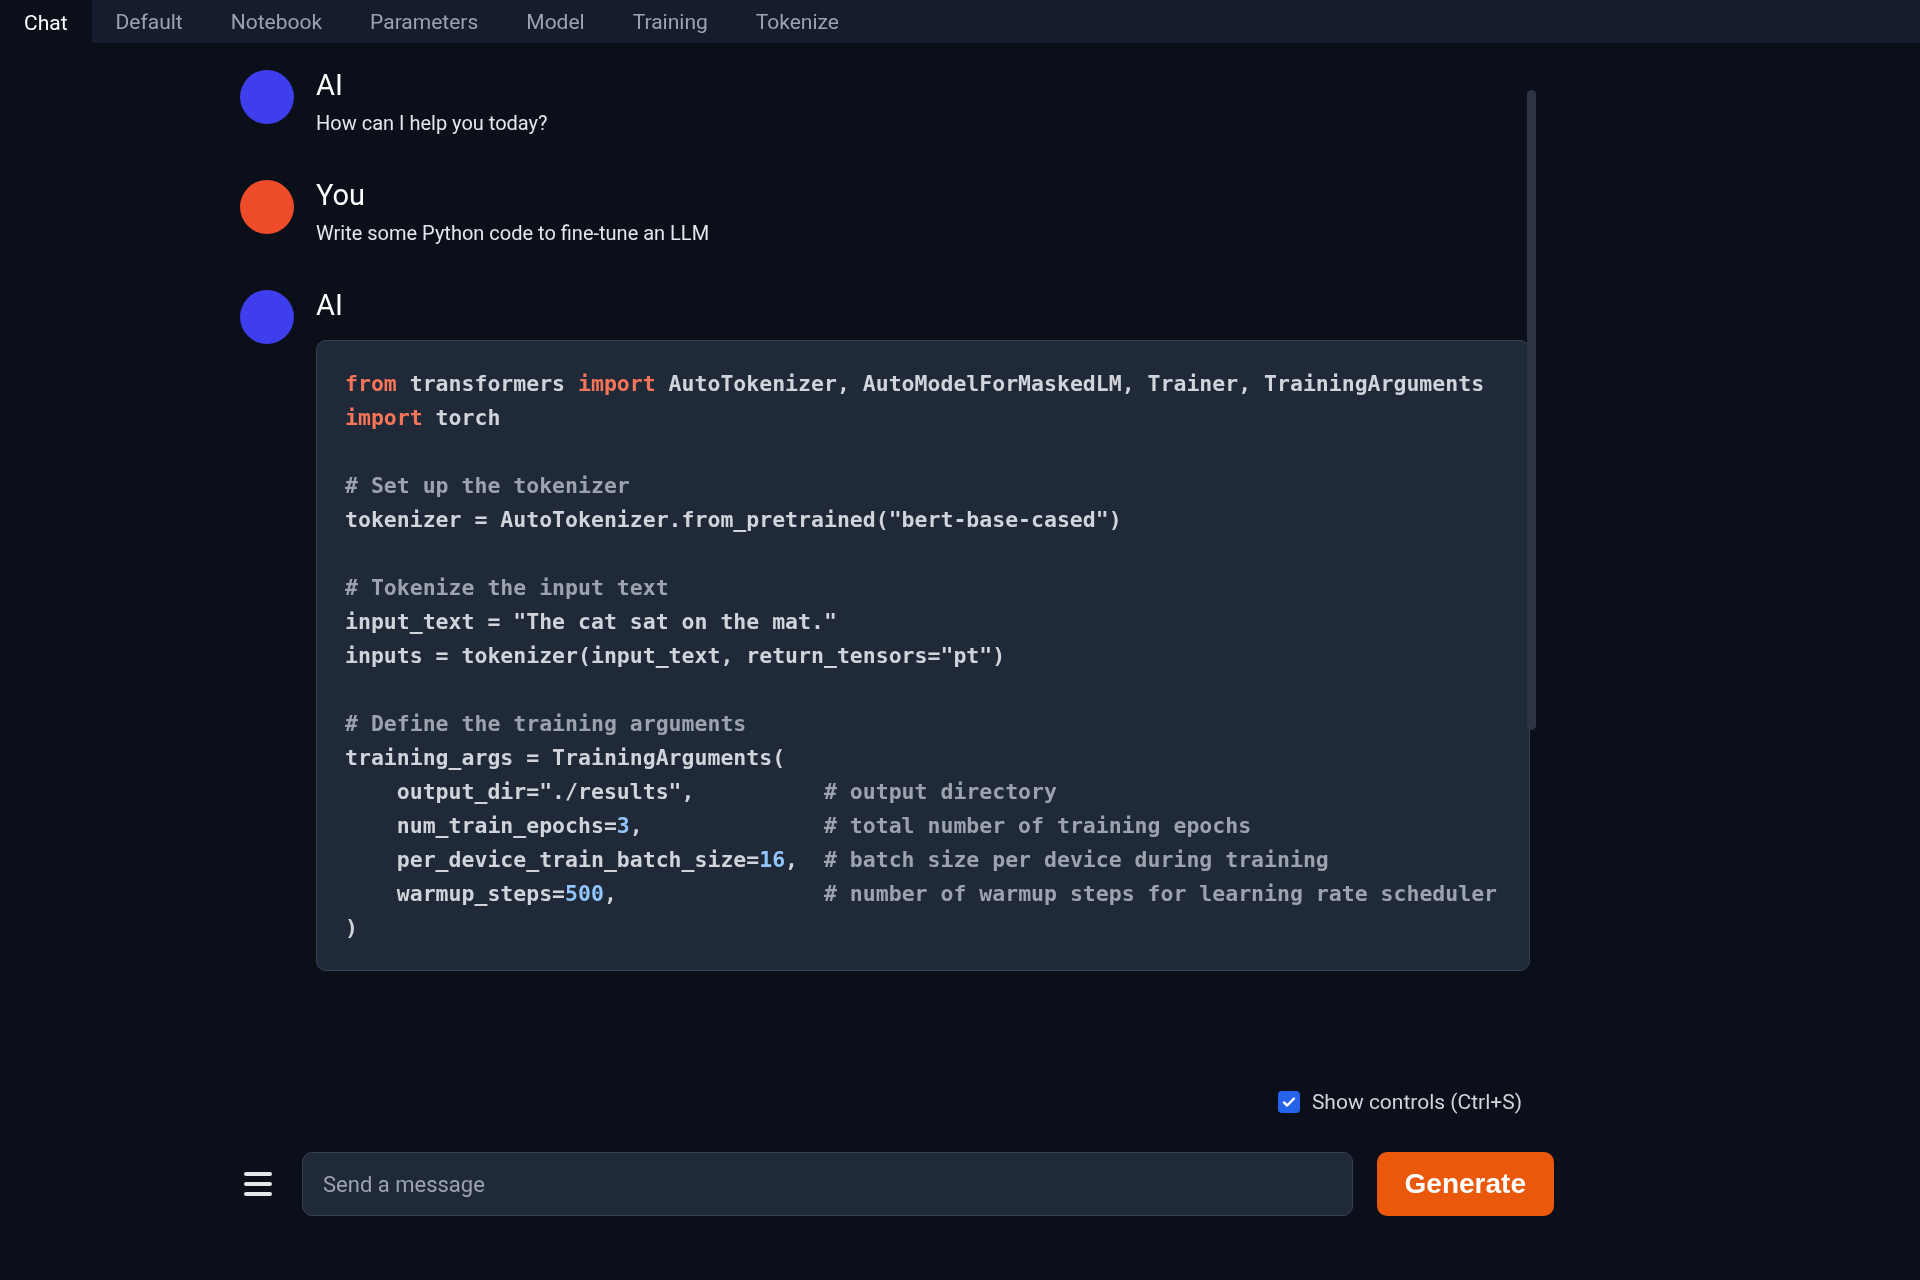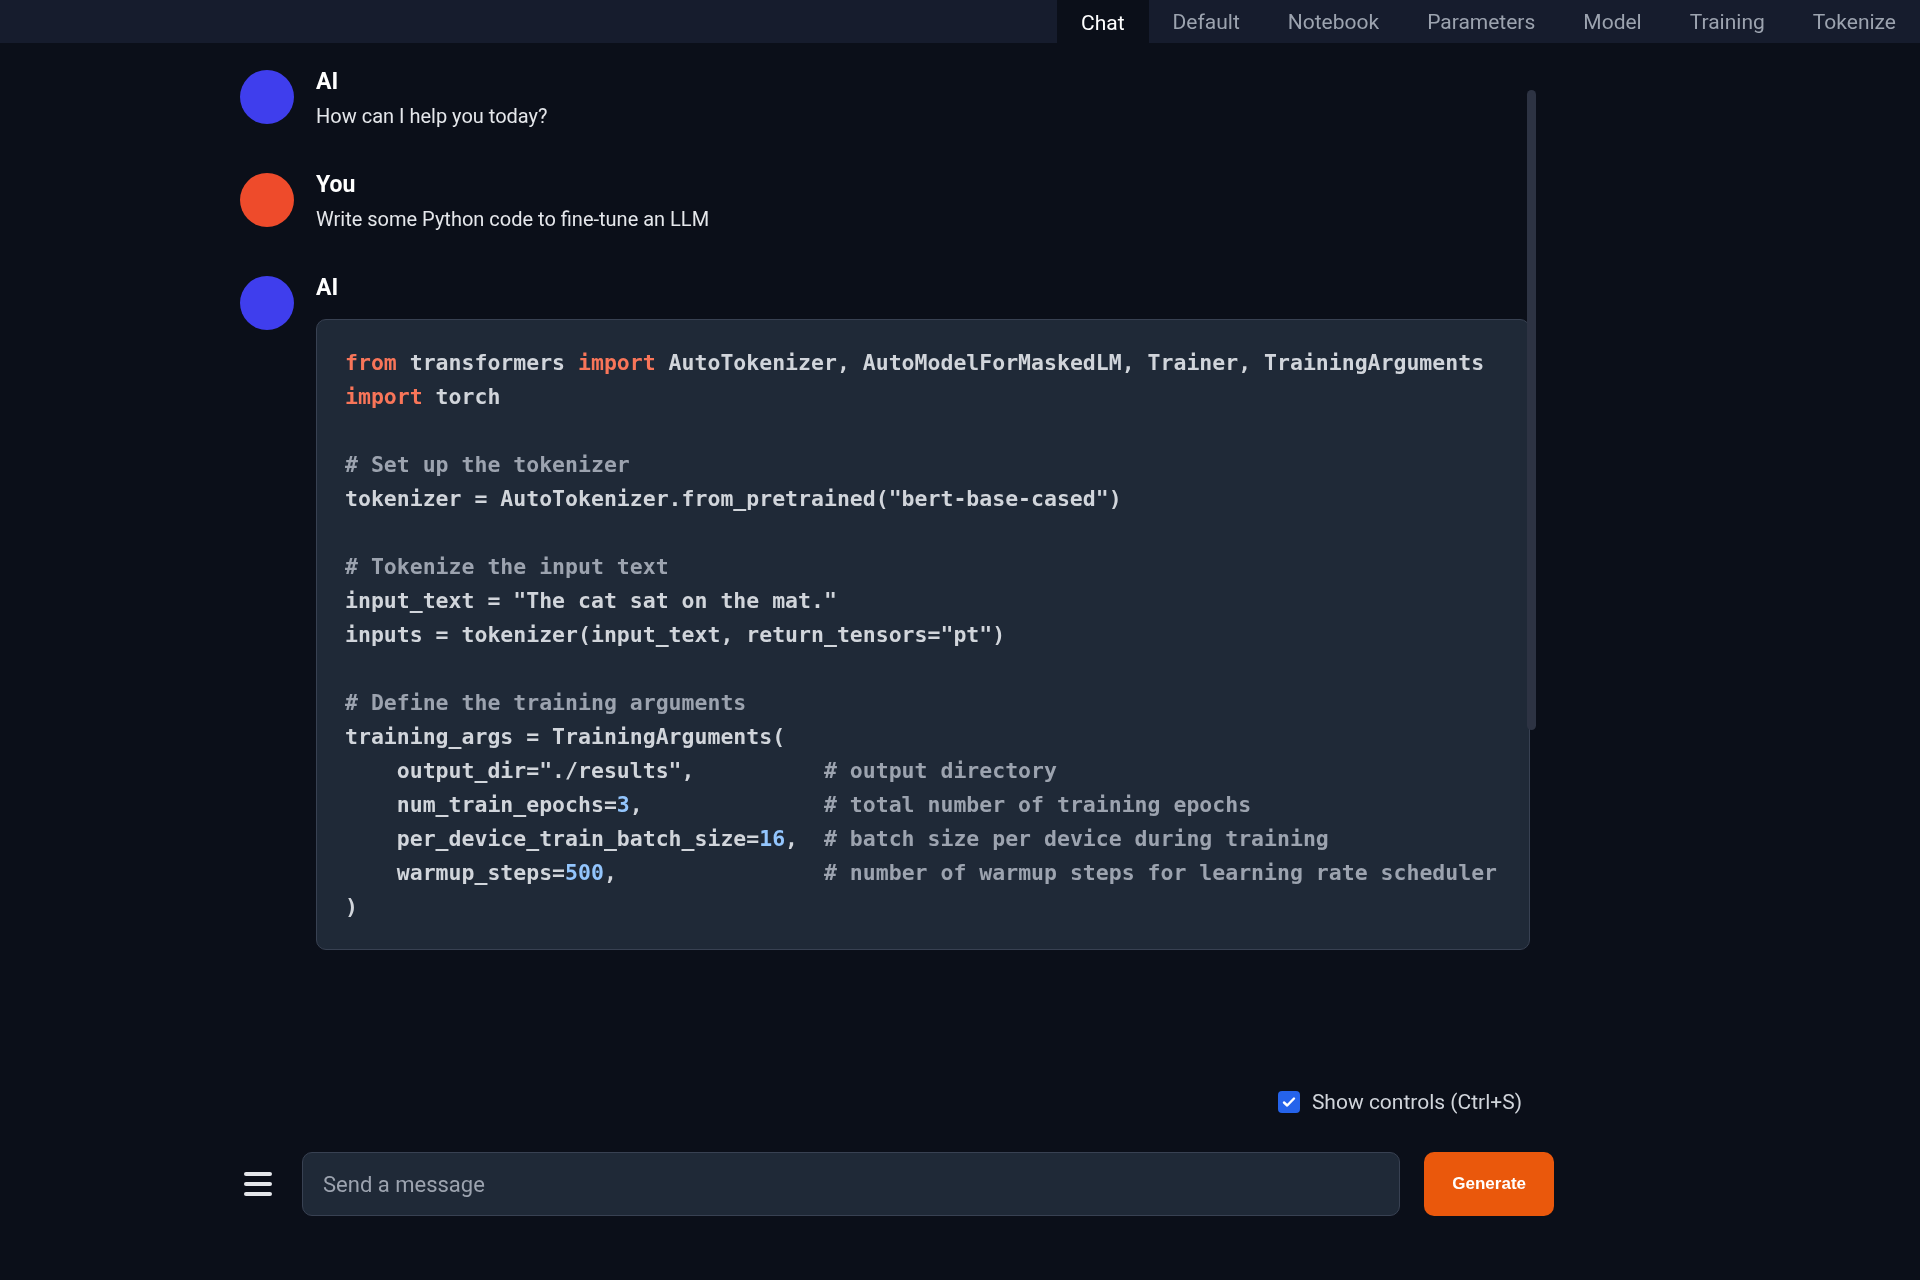--- a/index.html
+++ b/index.html
@@ -10,21 +10,20 @@
     font-family: -apple-system, BlinkMacSystemFont, "Segoe UI", Roboto, sans-serif;
     color: #e5e7eb;
     overflow: hidden;
   }
   .tabs {
     display: flex;
     background: #161c2d;
     height: 44px;
     align-items: stretch;
     border-bottom: 1px solid #0b0f19;
-    justify-content: flex-end;
   }
   .tab {
     padding: 0 24px;
     display: flex;
     align-items: center;
     font-size: 21px;
     color: #9ca3af;
     cursor: pointer;
     border-right: 0px solid transparent;
   }
@@ -58,22 +57,22 @@
     width: 54px;
     height: 54px;
     border-radius: 50%;
     flex-shrink: 0;
     margin-top: 2px;
   }
   .avatar.ai { background: #3f3eed; }
   .avatar.you { background: #ee4b2b; }
   .msg-body { flex: 1; }
   .role {
-    font-weight: 700;
-    font-size: 23px;
+    font-weight: 400;
+    font-size: 29px;
     color: #fff;
     margin-bottom: 6px;
   }
   .text {
     font-size: 20px;
     line-height: 1.5;
     color: #e5e7eb;
   }
   .code-block {
     margin-top: 18px;
@@ -158,21 +157,21 @@
     font-size: 22px;
     color: #9ca3af;
     display: flex;
     align-items: center;
   }
   .generate-btn {
     height: 64px;
     padding: 0 28px;
     background: #ea580c;
     color: #fff;
-    font-size: 17px;
+    font-size: 28px;
     font-weight: 600;
     border: none;
     border-radius: 10px;
     cursor: pointer;
     flex-shrink: 0;
   }
 </style>
 </head>
 <body>
 

